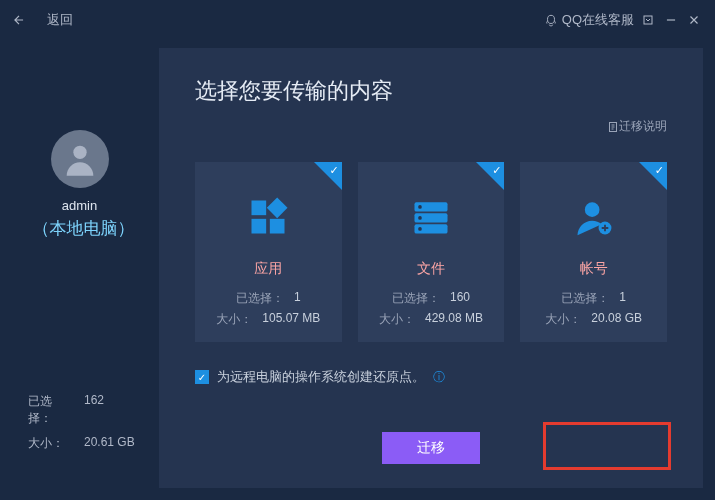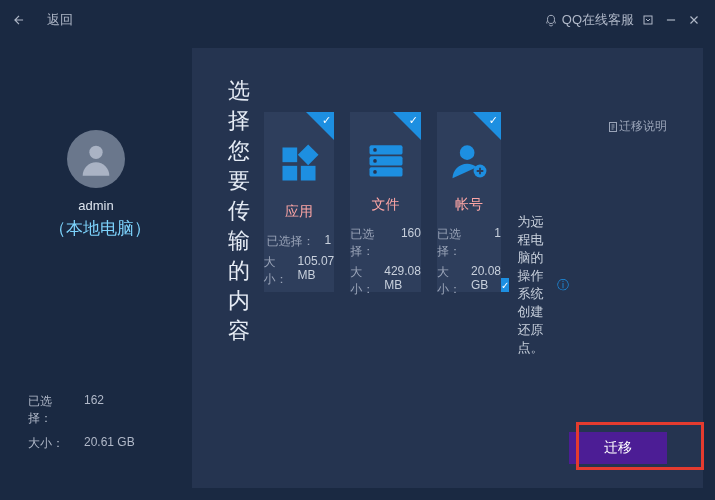--- a/index.html
+++ b/index.html
@@ -32,21 +32,21 @@
   align-items: center;
   gap: 5px;
 }
 .qq-link { display: flex; align-items: center; gap: 4px; cursor: pointer; }
 .win-btn { cursor: pointer; display: flex; align-items: center; justify-content: center; width: 18px; height: 18px; }
 .content {
   display: flex;
   height: calc(100% - 40px);
 }
 .sidebar {
-  width: 192px;
+  width: 159px;
   display: flex;
   flex-direction: column;
   align-items: center;
   padding-top: 90px;
 }
 .avatar {
   width: 58px;
   height: 58px;
   border-radius: 50%;
   background: #6a778c;
@@ -66,21 +66,21 @@
   color: #b0b8c8;
 }
 .stat-row { display: flex; gap: 12px; margin-bottom: 8px; }
 .stat-label { width: 44px; }
 .main {
   flex: 1;
   background: #253450;
   margin: 8px 12px 12px 0;
   padding: 28px 36px 20px;
   display: flex;
-  flex-direction: row;
+  flex-direction: column;
   position: relative;
 }
 .main-title {
   font-size: 22px;
   font-weight: 400;
   color: #e6ecf5;
   margin-bottom: 20px;
 }
 .help-link {
   position: absolute;
@@ -155,21 +155,21 @@
   cursor: pointer;
   font-size: 12px;
 }
 .action-row {
   margin-top: auto;
   display: flex;
   justify-content: center;
   padding-bottom: 4px;
 }
 .migrate-btn {
-  background: #4c1d95;
+  background: #8b5cf6;
   color: #fff;
   border: none;
   width: 98px;
   height: 32px;
   font-size: 14px;
   cursor: pointer;
   font-family: inherit;
 }
 .highlight-box {
   position: absolute;

